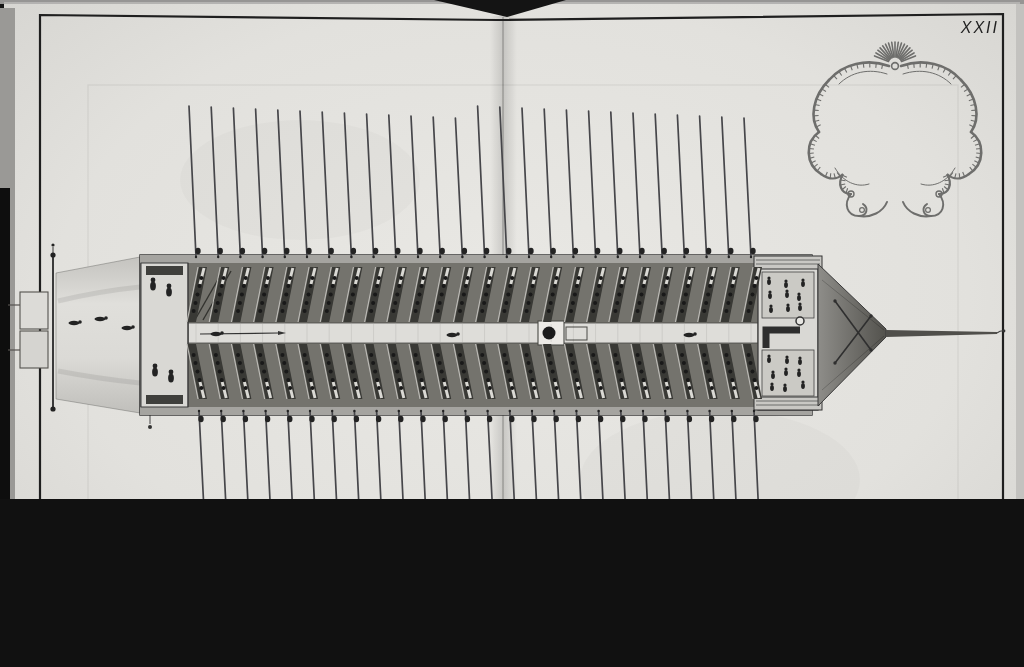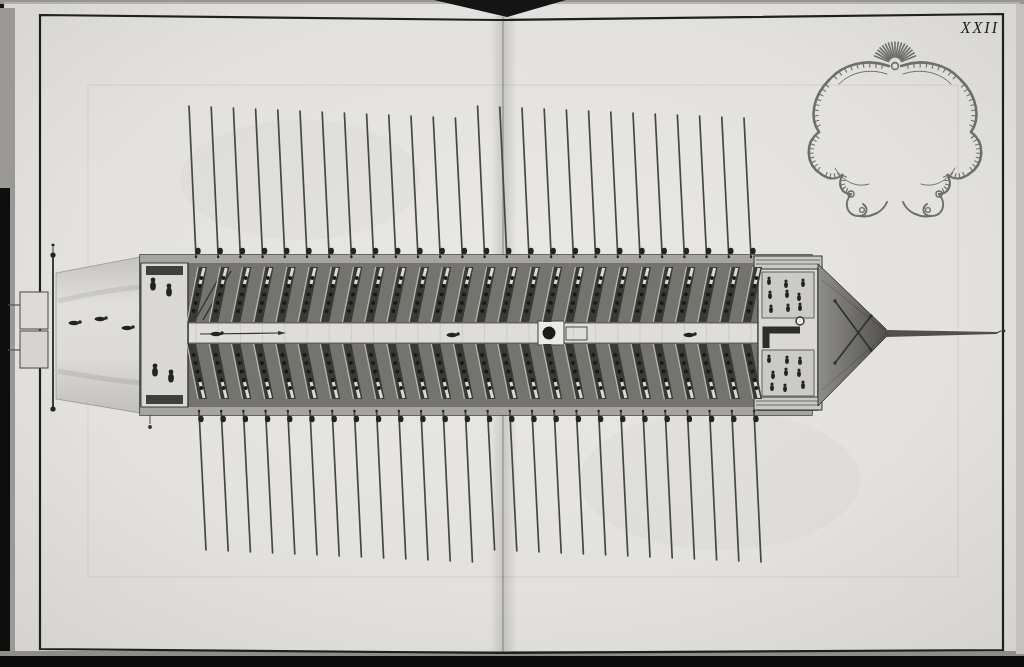--- a/index.html
+++ b/index.html
@@ -1,17 +1,17 @@
 <!DOCTYPE html>
 <html><head>
 <meta charset="utf-8">
 <style>
   html,body{margin:0;padding:0;background:#111;}
-  .stage{position:relative;width:1024px;height:667px;overflow:hidden;
-         font-family:Liberation Serif, serif;}
+  .stage{position:relative;width:1024px;height:499px;overflow:hidden;
+         font-family:Liberation Sans, sans-serif;}
   svg{display:block}
   text{user-select:none}
 </style>
 </head>
 <body>
 
 <div class="stage">
 <svg id="plate" width="1024" height="667" viewBox="0 0 1024 667">
   <defs>
     <radialGradient id="paperGrad" cx="50%" cy="45%" r="75%">

